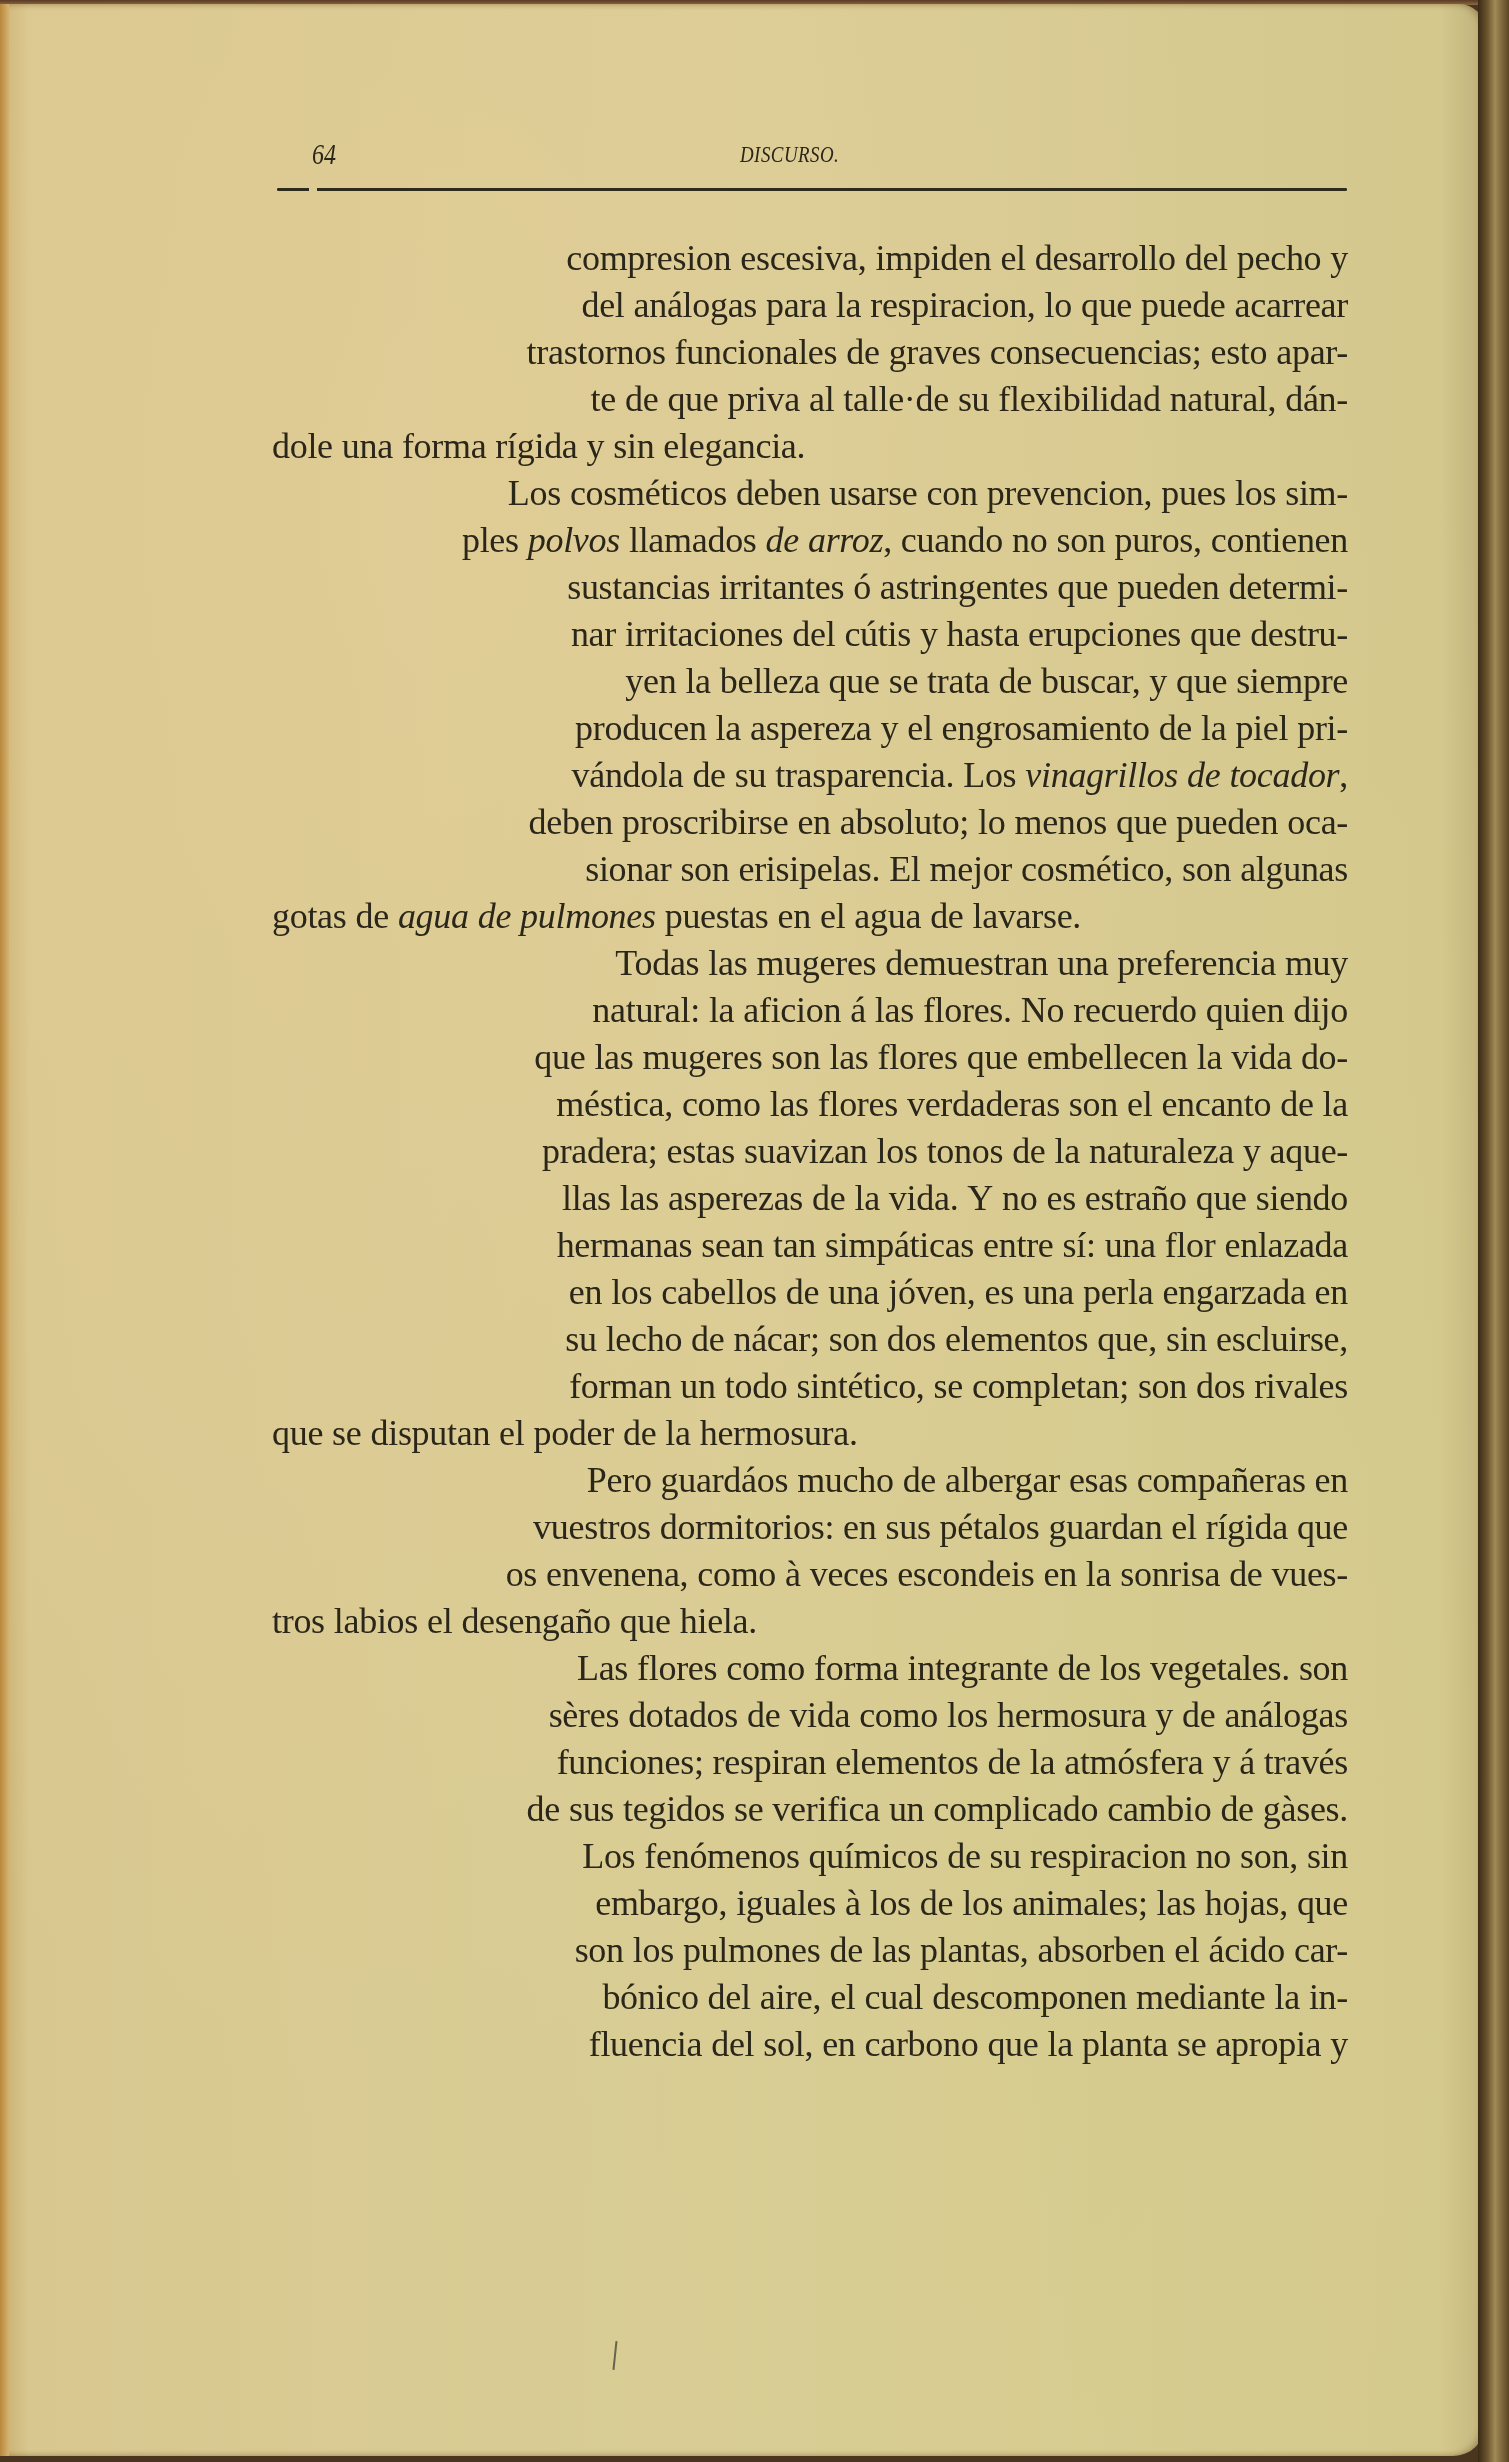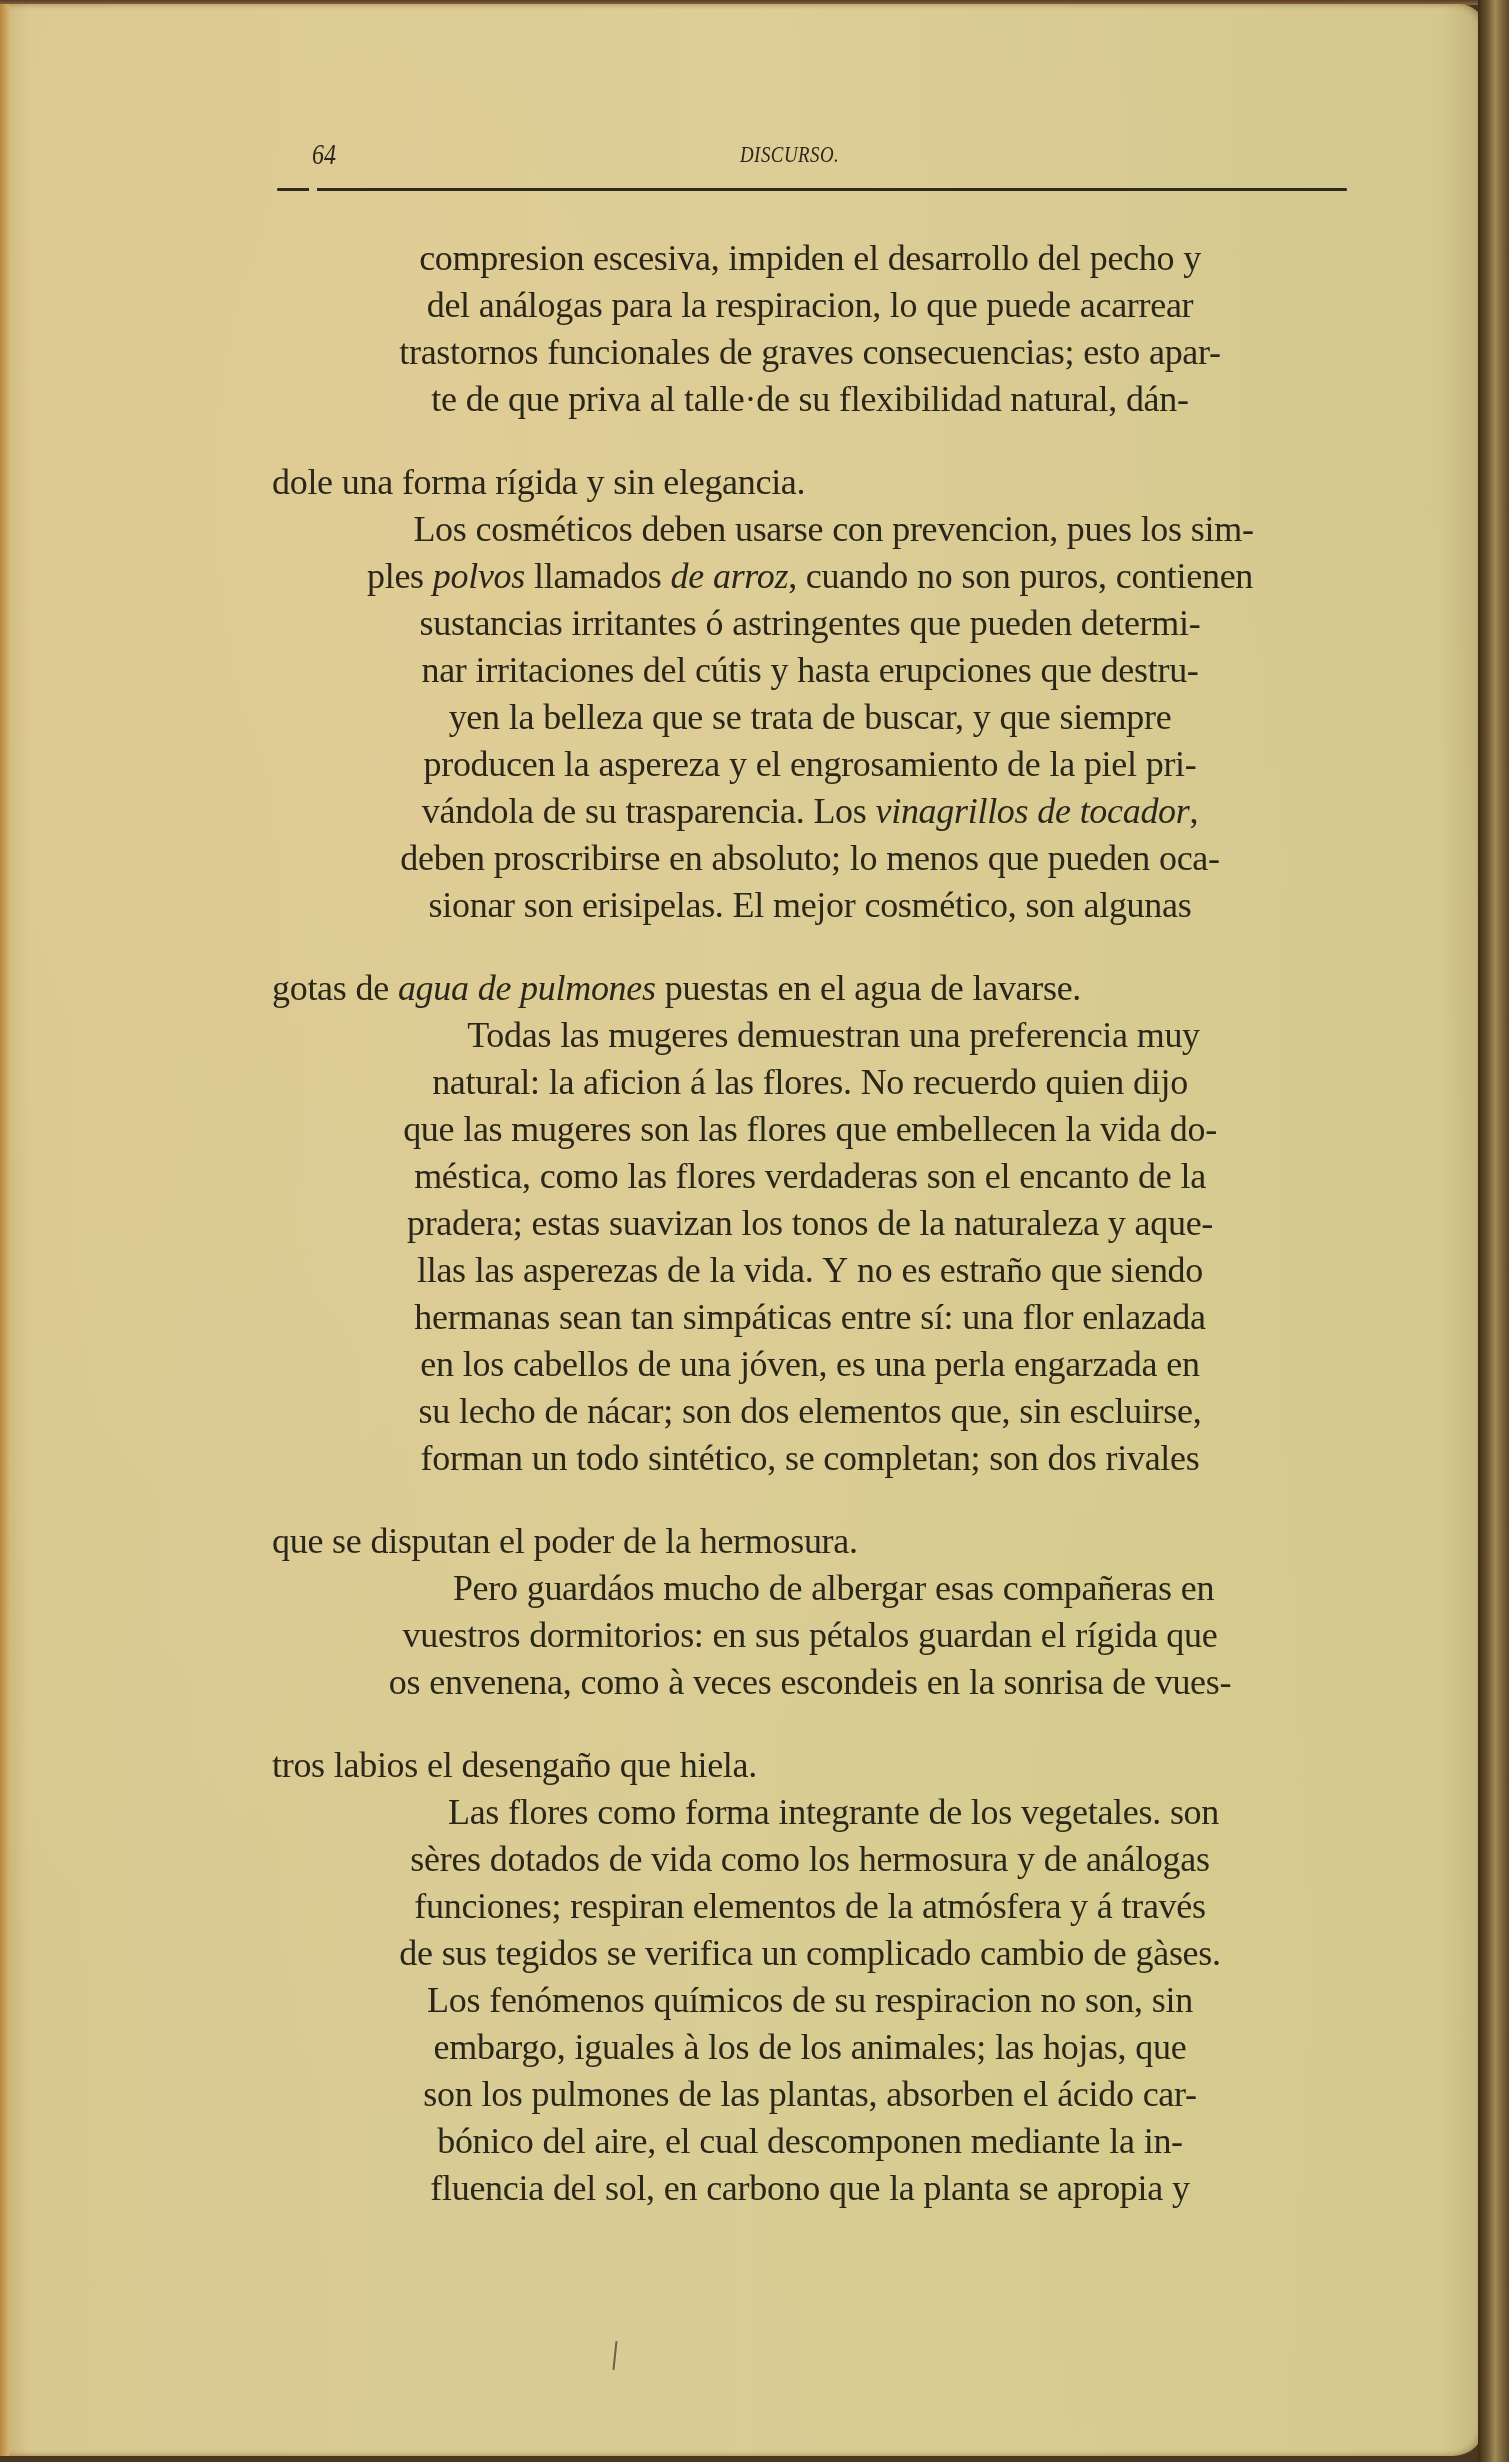--- a/index.html
+++ b/index.html
@@ -106,27 +106,26 @@
       width: 1076px;
       font-family: "Liberation Serif", serif;
       font-size: 36px;
       color: #2a2619;
     }
     .line {
       height: 47px;
       line-height: 47px;
       white-space: nowrap;
       display: flex;
-      justify-content: center;
+      justify-content: flex-end;
       transform-origin: left center;
       letter-spacing: -0.3px;
     }
     .line.last {
       justify-content: flex-start;
-      margin-top: 36px;
     }
     .line.indent {
       padding-left: 47px;
     }
     .line span.w {
       display: inline-block;
     }
     .line span.w + span.w {
       margin-left: 0.25em;
     }

